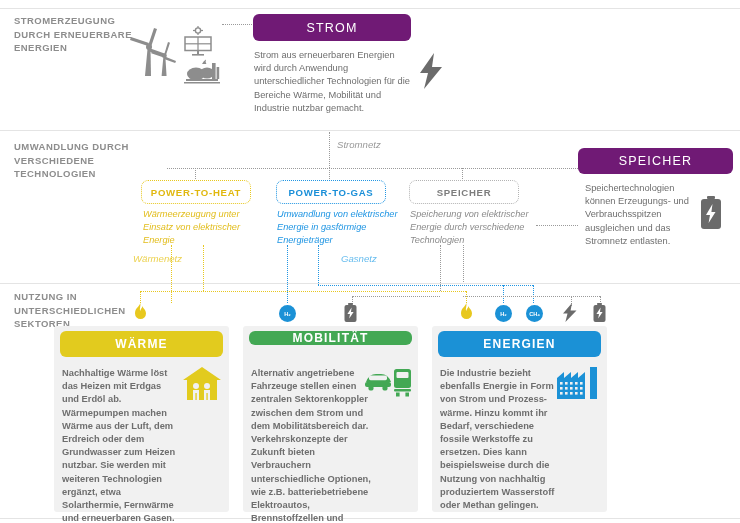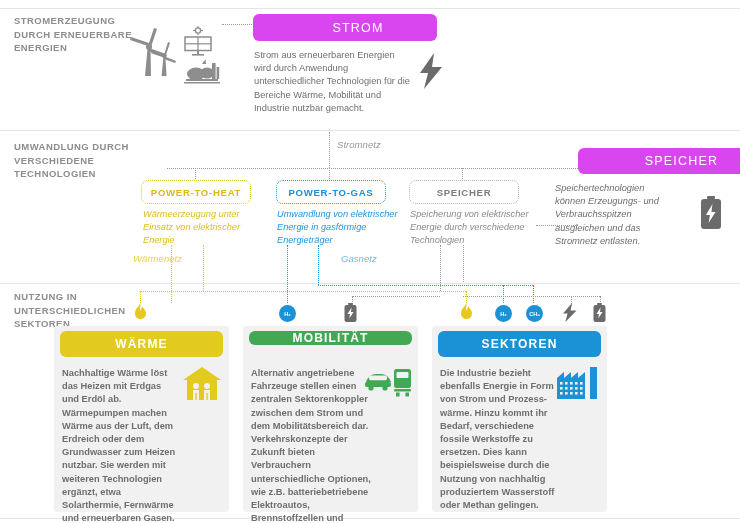--- a/index.html
+++ b/index.html
@@ -33,25 +33,24 @@
   .dotV{position:absolute;width:0;border-left:1.5px dotted #9a9a9a;}
   .dotH.y{border-top-color:#e8c81e;}
   .dotV.y{border-left-color:#e8c81e;}
   .dotH.b{border-top-color:#2196e3;}
   .dotV.b{border-left-color:#2196e3;}
   .dotH.g{border-top-color:#9a9a9a;}
   .dotV.g{border-left-color:#9a9a9a;}
 
   
   .pill{
-    position:absolute;border-radius:6px;background:#d946ef;
+    position:absolute;border-radius:6px;background:#701a75;
     color:#fff;font-size:12.5px;letter-spacing:1.2px;
     display:flex;align-items:center;justify-content:center;
     font-weight:normal;
-    padding-left:26px;
   }
 
   
   .para{
     position:absolute;font-size:9.3px;line-height:13.2px;color:#6e6e6e;
   }
 
   
   .techbox{
     position:absolute;border-radius:7px;background:#fff;
@@ -199,21 +198,21 @@
   <div class="netlabel blue" style="left:341px;top:253px;">Gasnetz</div>
 
   <div class="techbox grey" style="left:409px;top:180px;width:108px;height:22px;">
     <span>SPEICHER</span>
   </div>
   <div class="techdesc grey" style="left:410px;top:208px;width:122px;">Speicherung von elektrischer Energie durch verschiedene Technologien</div>
 
   <div class="pill" style="left:578px;top:148px;width:155px;height:26px;">
     <span>SPEICHER</span>
   </div>
-  <div class="para" style="left:555px;top:182px;width:106px;font-style:italic;">Speichertechnologien können Erzeugungs- und Verbrauchsspitzen ausgleichen und das Stromnetz entlasten.</div>
+  <div class="para" style="left:585px;top:182px;width:106px;">Speichertechnologien können Erzeugungs- und Verbrauchsspitzen ausgleichen und das Stromnetz entlasten.</div>
   <div class="iconwrap" style="left:700px;top:196px;">
     <svg width="22" height="34" viewBox="0 0 22 34">
       <rect x="7" y="0" width="8" height="3" rx="1" fill="#6b6b6b"></rect>
       <rect x="1" y="3" width="20" height="30" rx="3" fill="#6b6b6b"></rect>
       <path d="M12.5 8 L6 19 L10 19 L8.6 27 L15.5 16 L11.4 16 Z" fill="#fff"></path>
     </svg>
   </div>
 
   <div class="dotH g" style="left:536px;top:225px;width:42px;"></div>
 
@@ -322,21 +321,21 @@
         <rect x="29" y="20" width="17" height="2.4" rx="1"></rect>
         <rect x="31" y="23.5" width="3.6" height="4"></rect>
         <rect x="40.4" y="23.5" width="3.6" height="4"></rect>
       </g>
     </svg>
   </div>
   <div class="cardtext" style="left:251px;top:367px;width:124px;">Alternativ angetriebene Fahrzeuge stellen einen zentralen Sektorenkoppler zwischen dem Strom und dem Mobilitätsbereich dar. Verkehrskonzepte der Zukunft bieten Verbrauchern unterschiedliche Optionen, wie z.B. batteriebetriebene Elektroautos, Brennstoffzellen und synthetische Kraftstoffe.</div>
 
   <div class="card" style="left:432px;top:326px;width:175px;height:186px;"></div>
   <div class="cardhead ind" style="left:438px;top:331px;width:163px;height:26px;">
-    <span>SEKTOREN</span>
+    <span>ENERGIEN</span>
   </div>
   <div class="iconwrap" style="left:557px;top:367px;">
     <svg width="42" height="32" viewBox="0 0 42 32">
       <g fill="#1b91d6">
         <rect x="33" y="0" width="7" height="32"></rect>
         <path d="M0 11 L7 5 L7 11 L14 5 L14 11 L21 5 L21 11 L28 5 L28 32 L0 32 Z"></path>
         <g fill="#f1f1f1">
           <rect x="3" y="15" width="2.6" height="2.6"></rect>
             <rect x="8" y="15" width="2.6" height="2.6"></rect>
           <rect x="13" y="15" width="2.6" height="2.6"></rect>

